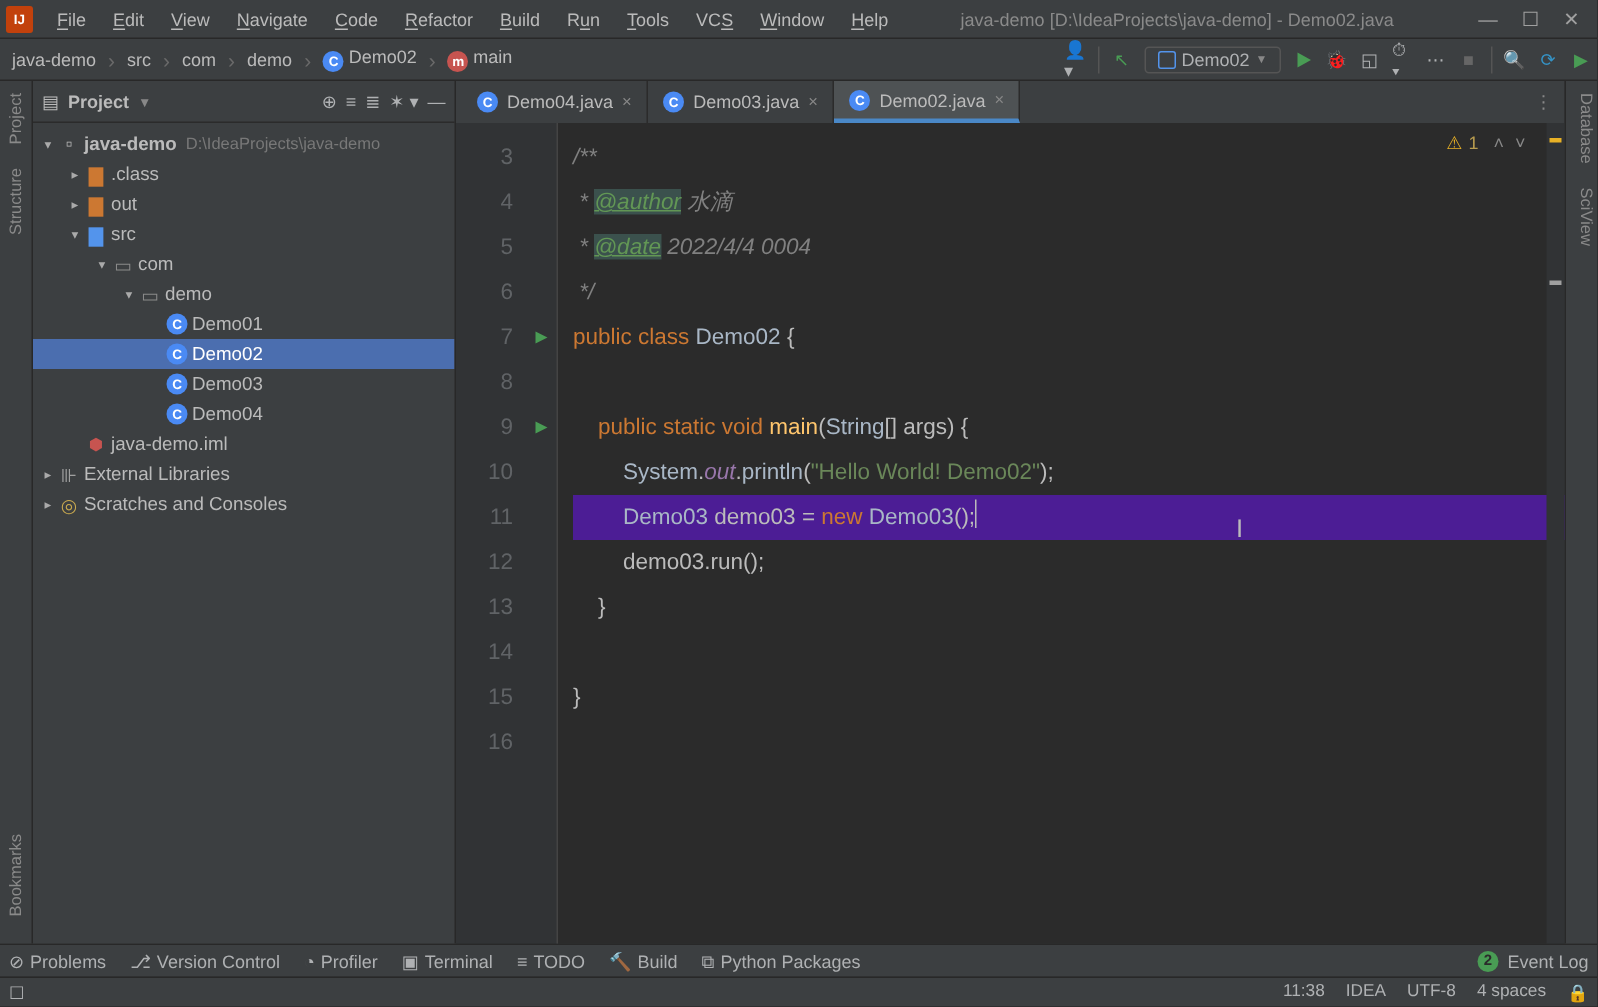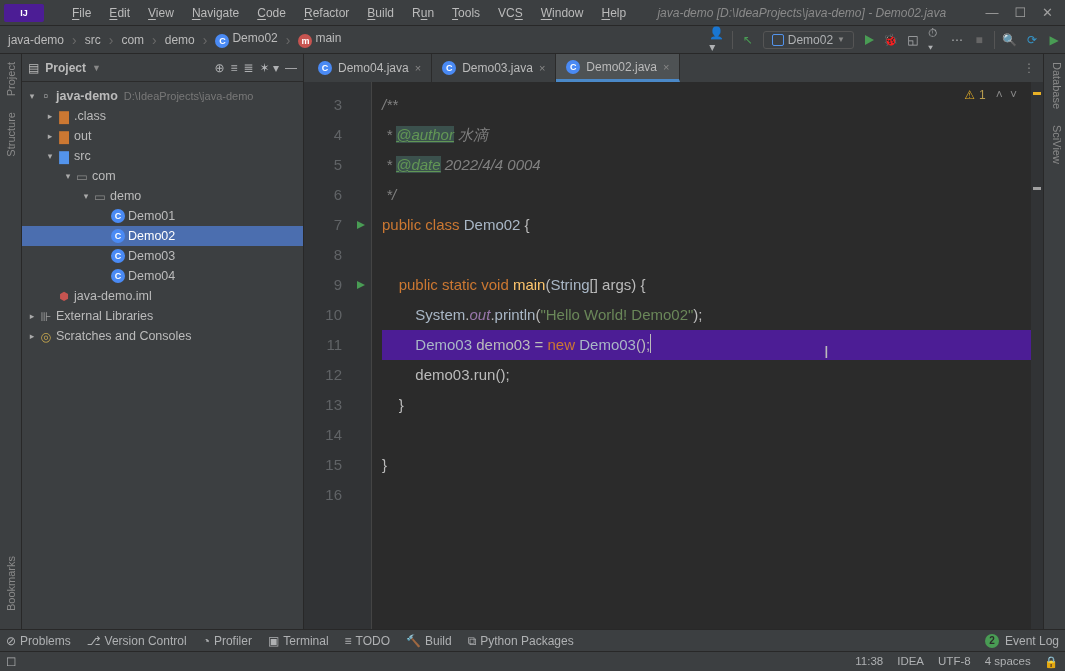--- a/index.html
+++ b/index.html
@@ -1,24 +1,24 @@
 <!DOCTYPE html>
 <html><head>
 <meta charset="utf-8">
 <style>
 * { margin: 0; padding: 0; box-sizing: border-box; font-family: "Segoe UI", Arial, sans-serif; }
 body { background: #2b2b2b; color: #bbbbbb; width: 1065px; height: 671px; overflow: hidden; font-size: 12px; }
 
 
 .titlebar { height: 26px; background: #3c3f41; display: flex; align-items: center; padding: 0 4px; border-bottom: 1px solid #282828; }
-.titlebar .app-icon { width: 40px; height: 18px; background: #4c1d95; border-radius: 2px; display: flex; align-items: center; justify-content: center; font-size: 9px; font-weight: bold; color: #fff; margin-right: 20px; }
+.titlebar .app-icon { width: 18px; height: 18px; background: #c2410c; border-radius: 2px; display: flex; align-items: center; justify-content: center; font-size: 9px; font-weight: bold; color: #fff; margin-right: 8px; }
 .titlebar .menu { display: flex; gap: 2px; }
 .titlebar .menu span.m { padding: 3px 8px; cursor: default; }
 .titlebar .menu span.m u { text-decoration: underline; text-underline-offset: 2px; }
-.titlebar .title { flex: 1; text-align: center; color: #8a8a8a; font-style: italic; }
+.titlebar .title { flex: 1; text-align: center; color: #8a8a8a; }
 .titlebar .win-controls { display: flex; gap: 16px; margin-left: 16px; margin-right: 8px; color: #a0a0a0; }
 .titlebar .win-controls span { font-size: 13px; cursor: default; }
 
 
 .toolbar { height: 28px; background: #3c3f41; display: flex; align-items: center; padding: 0 4px; border-bottom: 1px solid #282828; }
 .breadcrumb { display: flex; align-items: center; gap: 4px; color: #bbbbbb; }
 .bc-sep { color: #6a6a6a; font-size: 14px; }
 .bc-item { padding: 2px 4px; white-space: nowrap; }
 .bc-class::before { content: "C"; display: inline-block; width: 14px; height: 14px; background: #4a8af4; border-radius: 50%; color: #fff; font-size: 9px; text-align: center; line-height: 14px; margin-right: 3px; vertical-align: -2px; font-weight: bold; }
 .bc-method::before { content: "m"; display: inline-block; width: 14px; height: 14px; background: #c75450; border-radius: 50%; color: #fff; font-size: 9px; text-align: center; line-height: 14px; margin-right: 3px; vertical-align: -2px; font-weight: bold; }

